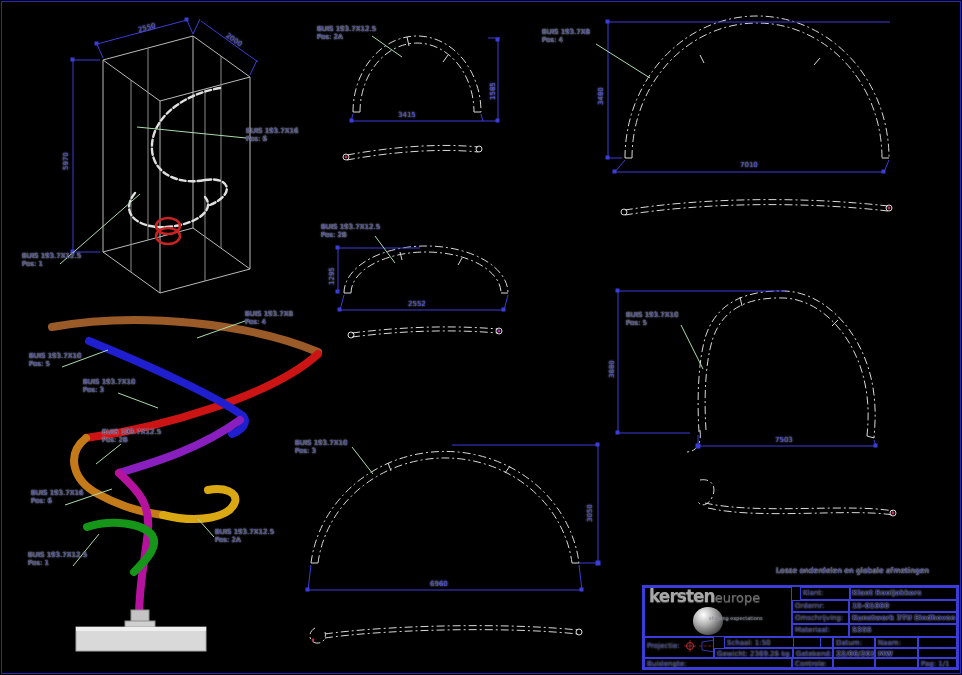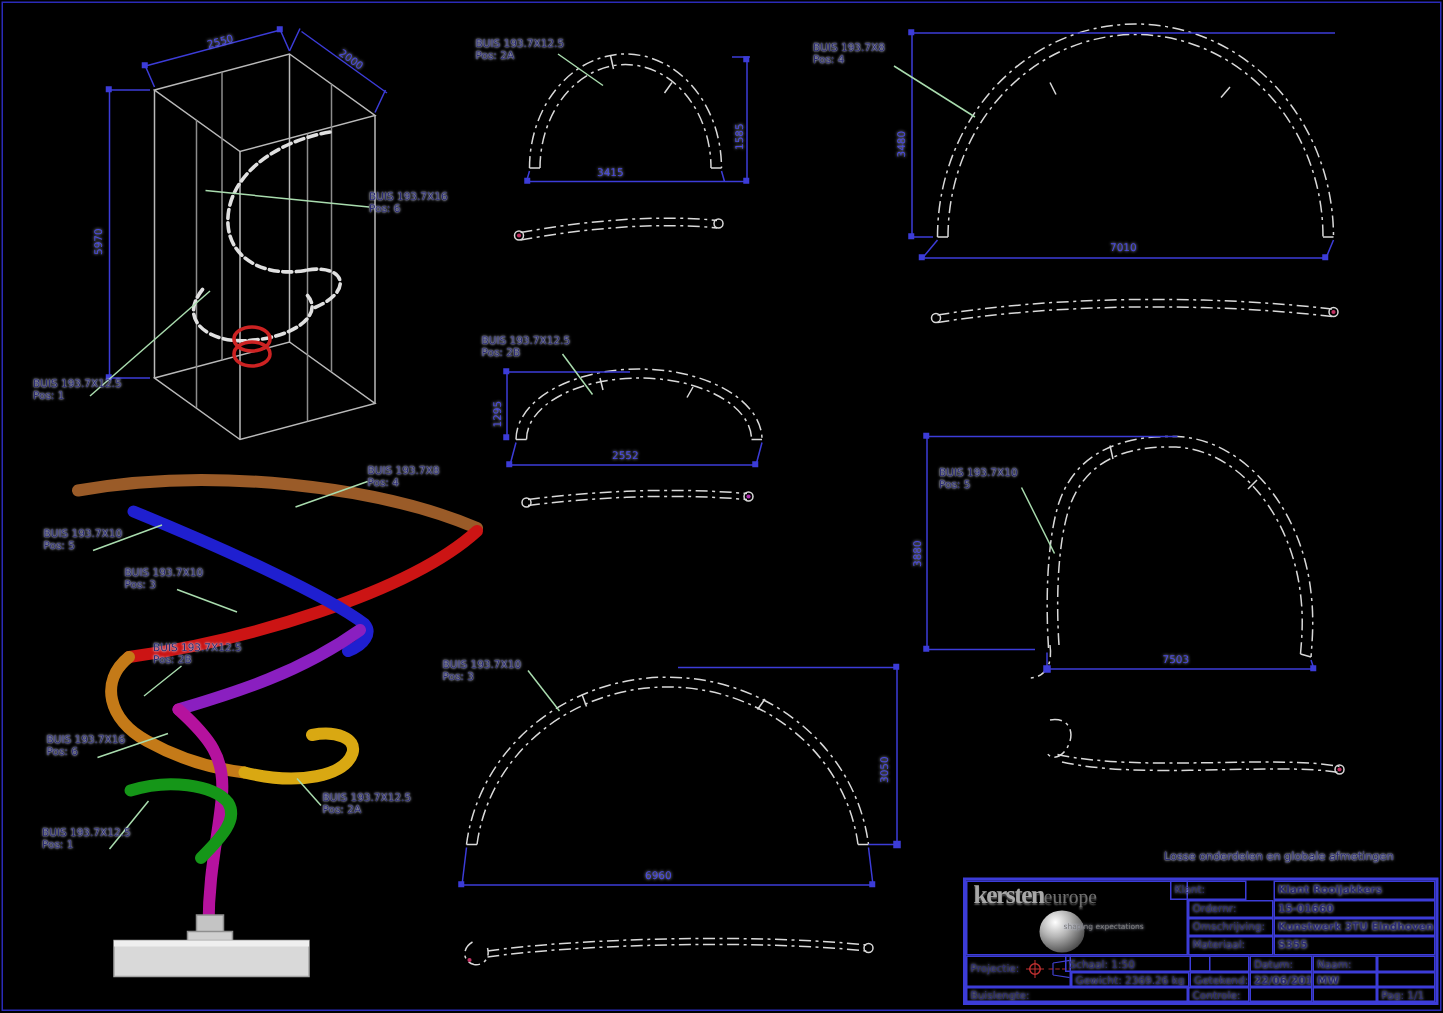--- a/index.html
+++ b/index.html
@@ -15,21 +15,21 @@
   .note{position:absolute;left:776px;top:566px;width:160px;text-align:left;
         font-size:7.5px;color:#2a2a72;text-shadow:0 0 2px #c9cfec,0 0 1px #e4e8f8;white-space:nowrap;}
   
   .tb{position:absolute;left:642px;top:585px;width:317px;height:85px;border:2px solid #3c3cd8;
       box-sizing:border-box;background:#000;}
   .tc{position:absolute;border:1px solid #3c3cd8;box-sizing:border-box;font-size:7px;
       line-height:9px;color:#2a2a72;text-shadow:0 0 2px #c9cfec;padding:1px 2px;
       overflow:hidden;white-space:nowrap;}
   .tv{font-weight:bold;}
   .brand{position:absolute;left:4px;top:4px;font-weight:bold;font-size:17px;letter-spacing:-1px;
-         color:#a8a8a8;text-shadow:0 1px 1px #555;font-family:Liberation Serif, serif;}
+         color:#a8a8a8;text-shadow:0 1px 1px #555;}
   .brand2{font-weight:normal;font-size:13px;color:#6e6e6e;letter-spacing:0;}
   .tagline{position:absolute;left:64px;top:26px;font-size:5px;color:#7c7c7c;}
   .sphere{position:absolute;left:48px;top:19px;width:30px;height:28px;border-radius:50%;
           background:radial-gradient(circle at 35% 28%,#ffffff,#b5b5b5 35%,#5d5d5d 70%,#222 95%);}
 </style>
 </head>
 <body>
 
 <div id="sheet">
 
@@ -258,39 +258,39 @@
   <div class="note">Losse onderdelen en globale afmetingen</div>
 
   <div class="tb">
     <div class="tc" style="left:0;top:0;width:148px;height:50px">
       <div class="brand">
         <span>kersten</span><span class="brand2">europe</span>
       </div>
       <div class="sphere"></div>
       <div class="tagline">shaping expectations</div>
     </div>
-    <div class="tc" style="left:136px;top:0;width:51px;height:13px">Klant:</div>
+    <div class="tc" style="left:156px;top:0;width:51px;height:13px">Klant:</div>
     <div class="tc tv" style="left:205px;top:0;width:108px;height:13px">Klant Rooijakkers</div>
     <div class="tc" style="left:148px;top:13px;width:57px;height:12px">Ordernr:</div>
     <div class="tc tv" style="left:205px;top:13px;width:108px;height:12px">15-01660</div>
     <div class="tc" style="left:148px;top:25px;width:57px;height:12px">Omschrijving:</div>
     <div class="tc tv" style="left:205px;top:25px;width:108px;height:12px">Kunstwerk 3TU Eindhoven R4</div>
     <div class="tc" style="left:148px;top:37px;width:57px;height:13px">Materiaal:</div>
     <div class="tc tv" style="left:205px;top:37px;width:108px;height:13px">S355</div>
 
     <div class="tc" style="left:0;top:50px;width:70px;height:21px">
       <span>Projectie:</span>
       <svg width="38" height="14" style="vertical-align:middle">
         <circle cx="8" cy="7" r="3.5" stroke="#c03030" fill="none"></circle>
         <path d="M8,1 L8,13 M2,7 L14,7" stroke="#c03030" stroke-width="0.7" fill="none"></path>
         <path d="M20,3 L33,1 M20,11 L33,13 M20,3 L20,11 M33,1 L33,13" stroke="#4040d0" stroke-width="0.8" fill="none"></path>
         <path d="M17,7 L36,7" stroke="#c03030" stroke-width="0.6" stroke-dasharray="3 1.5" fill="none"></path>
       </svg>
     </div>
-    <div class="tc" style="left:66px;top:50px;width:97px;height:11px">Schaal: 1:50</div>
+    <div class="tc" style="left:80px;top:50px;width:97px;height:11px">Schaal: 1:50</div>
     <div class="tc" style="left:149px;top:50px;width:40px;height:11px"></div>
     <div class="tc" style="left:189px;top:50px;width:42px;height:11px">Datum:</div>
     <div class="tc" style="left:231px;top:50px;width:43px;height:11px">Naam:</div>
     <div class="tc" style="left:274px;top:50px;width:39px;height:11px"></div>
     <div class="tc" style="left:70px;top:61px;width:79px;height:10px">Gewicht: 2369.26 kg</div>
     <div class="tc" style="left:149px;top:61px;width:40px;height:10px">Getekend:</div>
     <div class="tc tv" style="left:189px;top:61px;width:42px;height:10px">22/06/2016</div>
     <div class="tc tv" style="left:231px;top:61px;width:43px;height:10px">MW</div>
     <div class="tc" style="left:274px;top:61px;width:39px;height:10px"></div>
 

